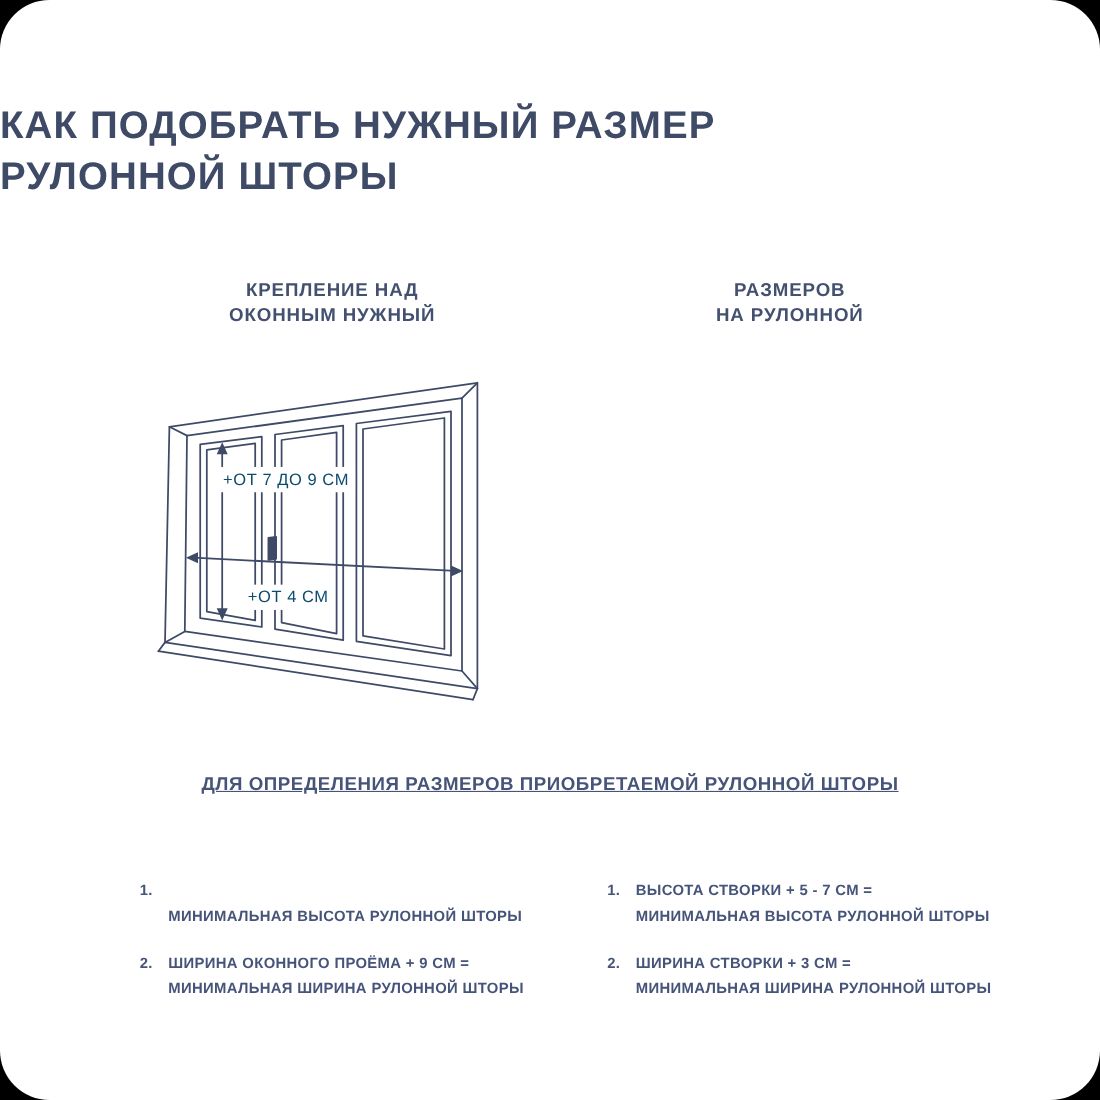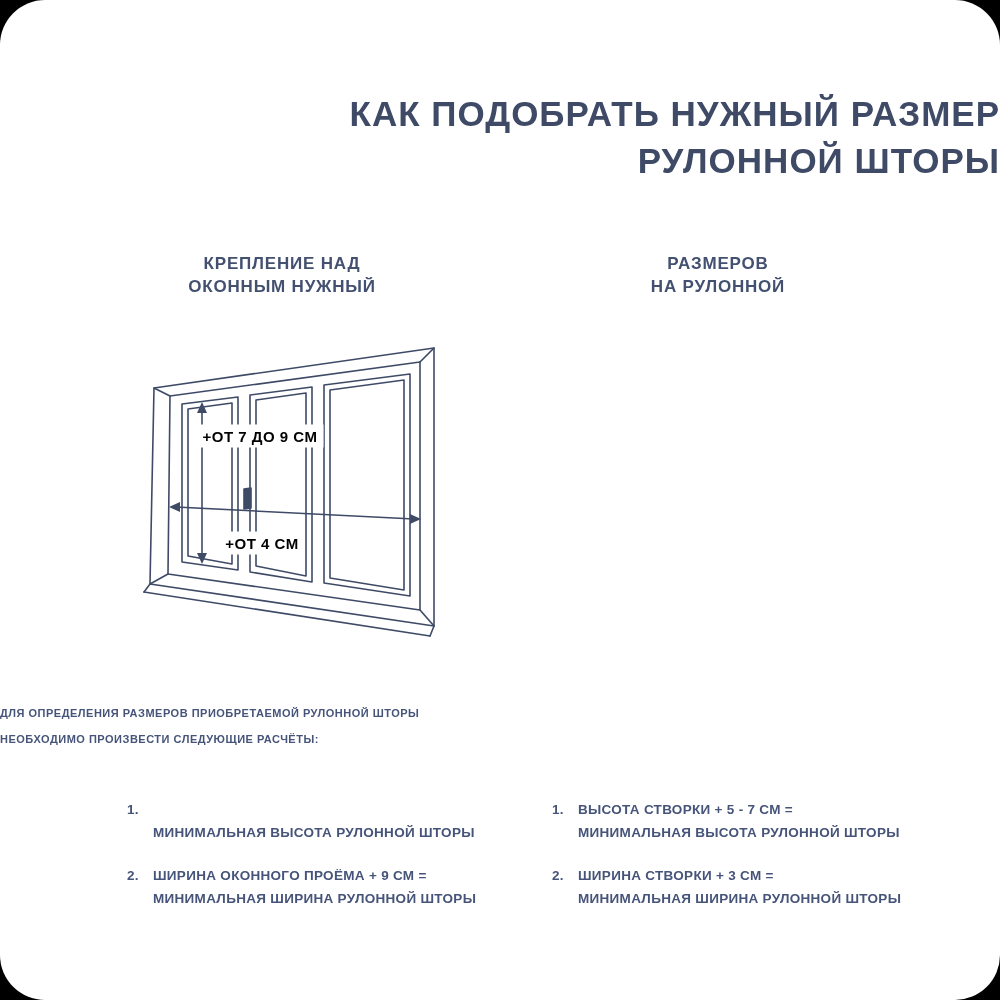--- a/index.html
+++ b/index.html
@@ -16,77 +16,79 @@
     border-radius: 45px;
     overflow: hidden;
     color: #3e4a66;
   }
   .title {
     position: absolute;
     top: 90px;
     left: 0;
     width: 100%;
     margin: 0;
-    text-align: right;
+    text-align: left;
     font-size: 35px;
     line-height: 47px;
     font-weight: 700;
     letter-spacing: 1px;
     color: #3e4a66;
   }
   .col-header {
     position: absolute;
     top: 252px;
     width: 300px;
     margin: 0;
     text-align: center;
     font-size: 17px;
     line-height: 23px;
     font-weight: 700;
     letter-spacing: 0.8px;
     color: #435070;
   }
-  .col-header.left  { left: 132px; }
+  .col-header.left  { left: 152px; }
   .col-header.right { left: 568px; }
 
   .window-wrap {
     position: absolute;
     top: 338px;
     width: 300px;
     height: 300px;
   }
   .window-wrap.left  { left: 140px; }
   .window-wrap.right { left: 568px; }
   .win-svg { width: 300px; height: 300px; display: block; }
 
   .measure-label {
     position: absolute;
     transform: translate(-50%, -50%);
     background: #ffffff;
     padding: 3px 6px;
     font-size: 15px;
-    font-weight: 700;
+    font-weight: 400;
     letter-spacing: 0.5px;
     white-space: nowrap;
-    color: #000000;
+    color: #0c4a6e;
   }
   .height-label { left: 120px; top: 98px; }
   .width-label  { left: 122px; top: 205px; }
 
   .note {
     position: absolute;
     top: 700px;
     left: 0;
     width: 100%;
     margin: 0;
-    font-size: 11px;
+    text-align: center;
+    font-size: 17px;
     line-height: 26px;
     font-weight: 700;
     letter-spacing: 0.5px;
     color: #46547a;
+    text-decoration: underline;
   }
 
   .calc-list {
     position: absolute;
     top: 798px;
     width: 370px;
   }
   .calc-list.left  { left: 127px; }
   .calc-list.right { left: 552px; }
   .calc-item {
@@ -163,21 +165,20 @@
     <svg class="win-svg" viewBox="0 0 300 300">
       <use href="#window-drawing"></use>
     </svg>
     <div class="measure-label height-label">+ОТ 7 ДО 9 СМ</div>
     <div class="measure-label width-label">+ОТ 4 СМ</div>
   </div>
 
 
   <p class="note">
     <span>ДЛЯ ОПРЕДЕЛЕНИЯ РАЗМЕРОВ ПРИОБРЕТАЕМОЙ РУЛОННОЙ ШТОРЫ</span><br>
-    <span>НЕОБХОДИМО ПРОИЗВЕСТИ СЛЕДУЮЩИЕ РАСЧЁТЫ:</span>
   </p>
 
   <div class="calc-list left">
     <div class="calc-item">
       <span class="calc-num">1.</span>
       <span class="calc-text">
         <br>
         <span>МИНИМАЛЬНАЯ ВЫСОТА РУЛОННОЙ ШТОРЫ</span>
       </span>
     </div>

